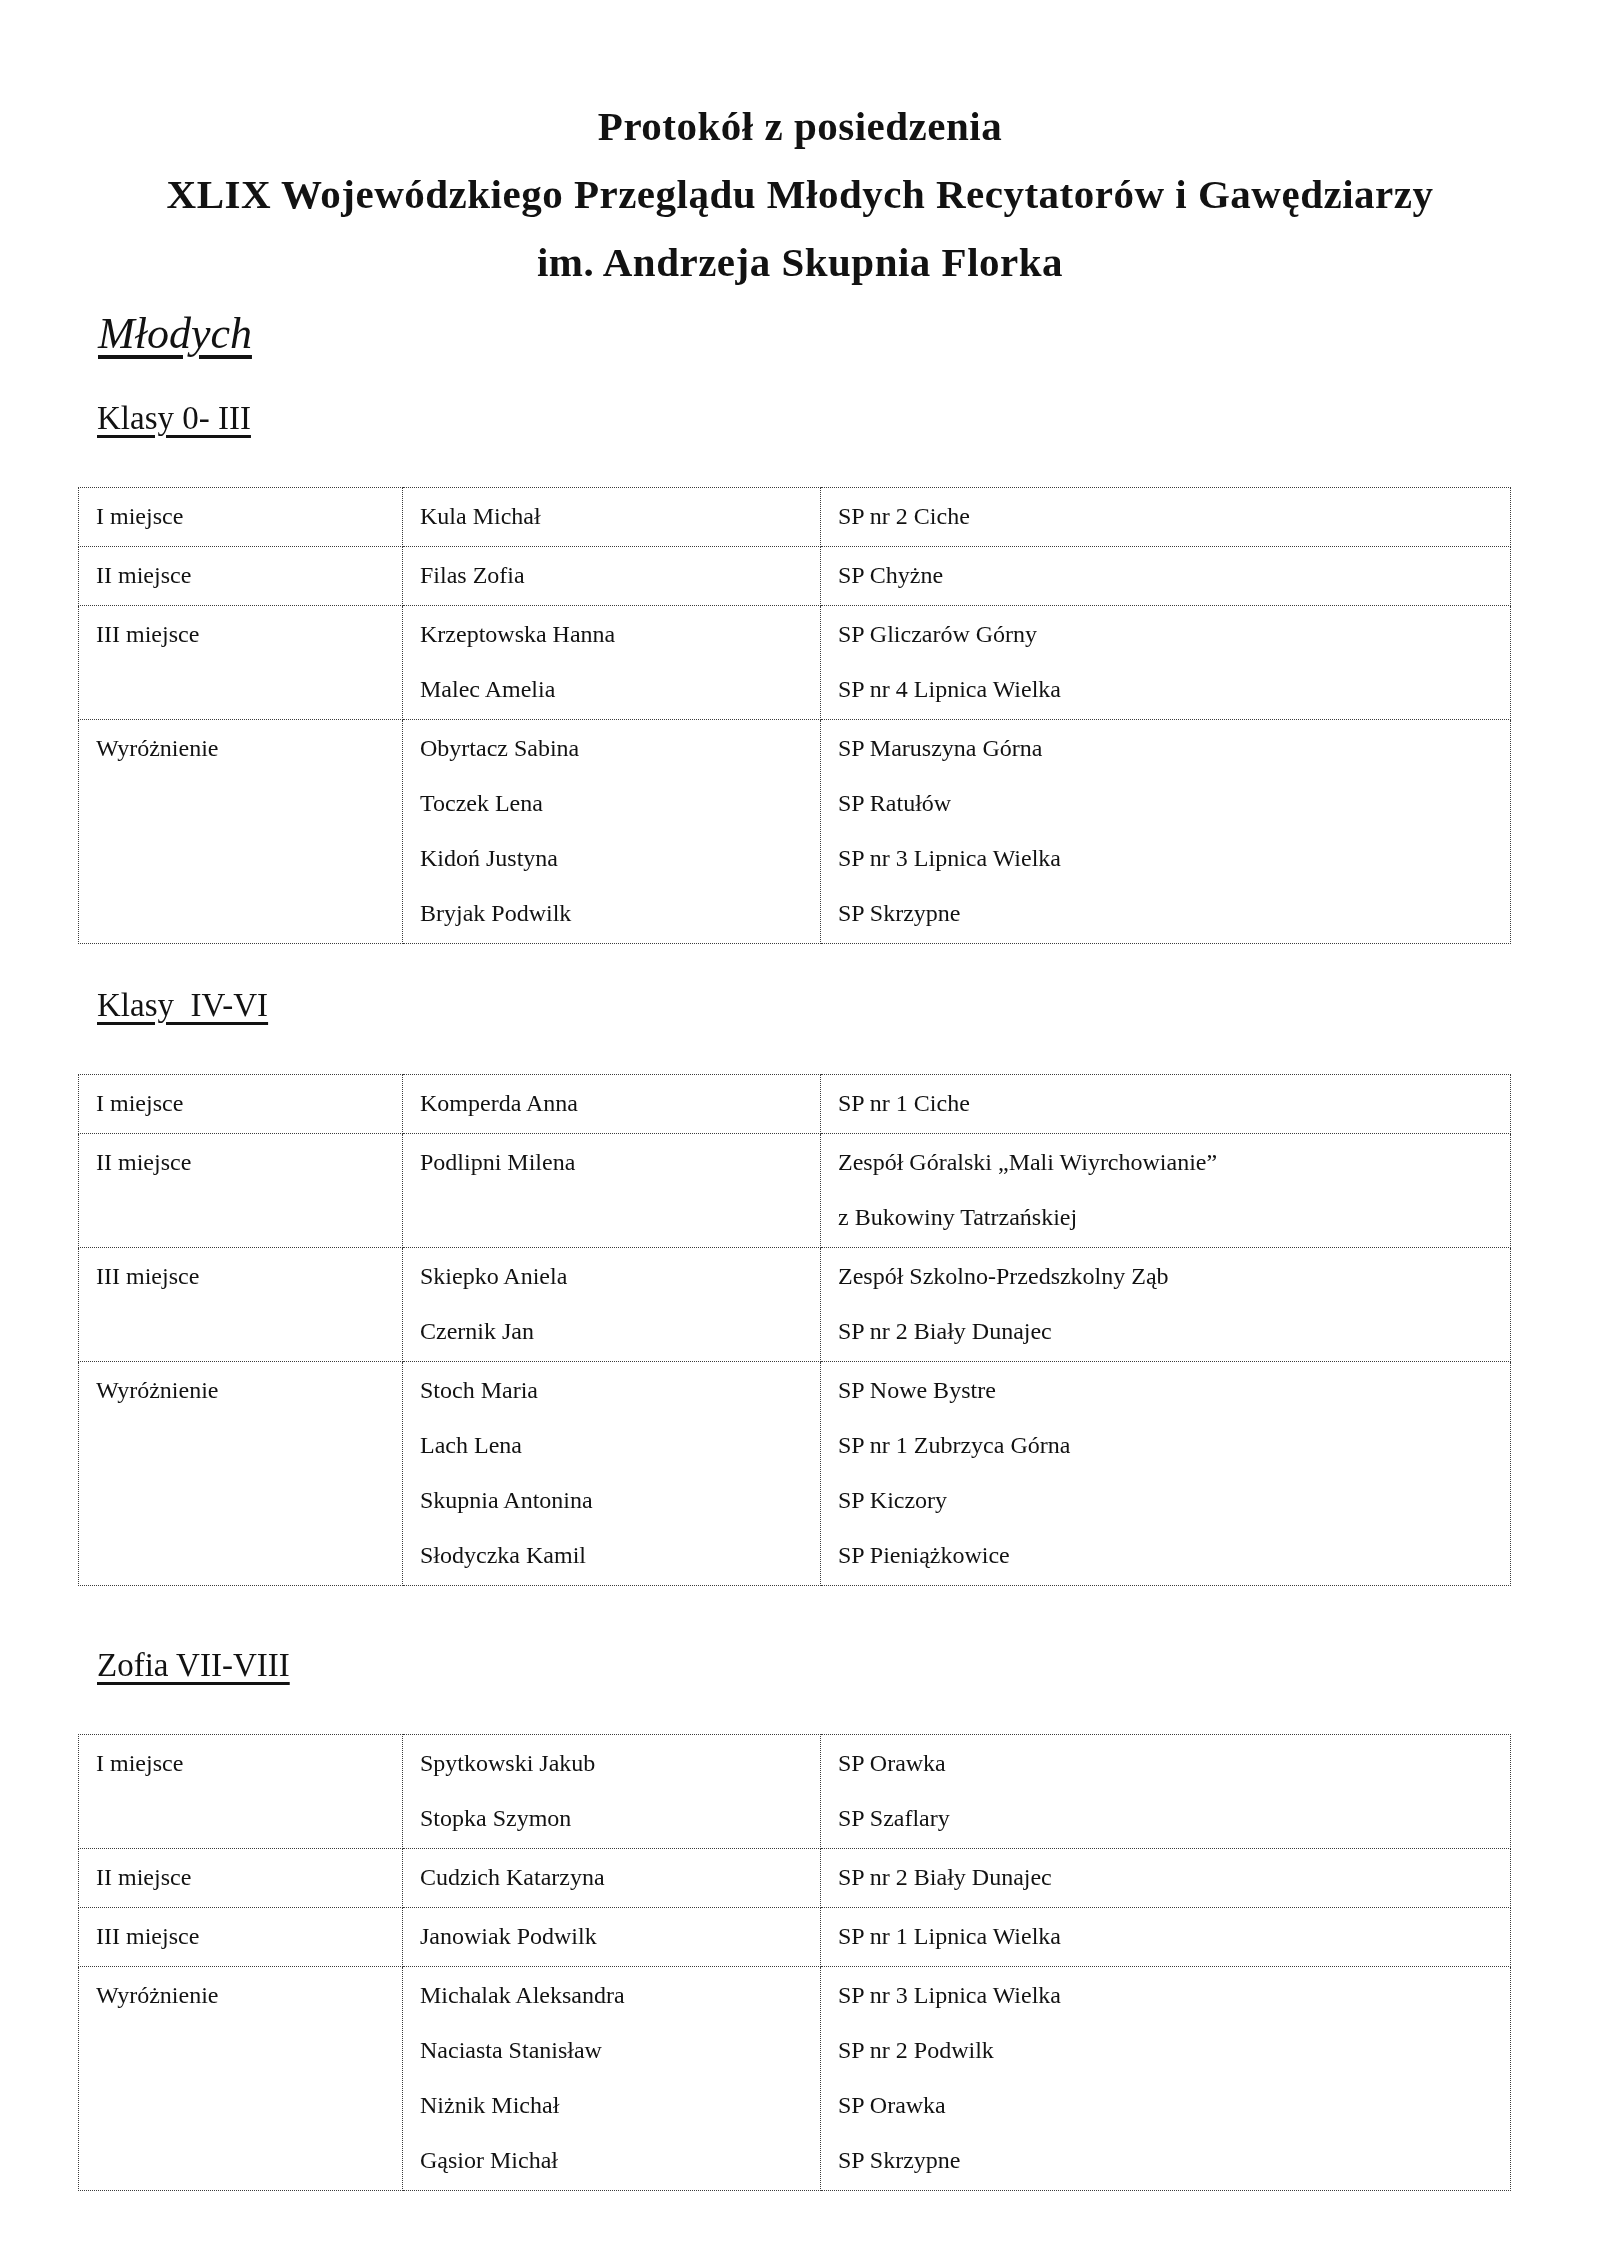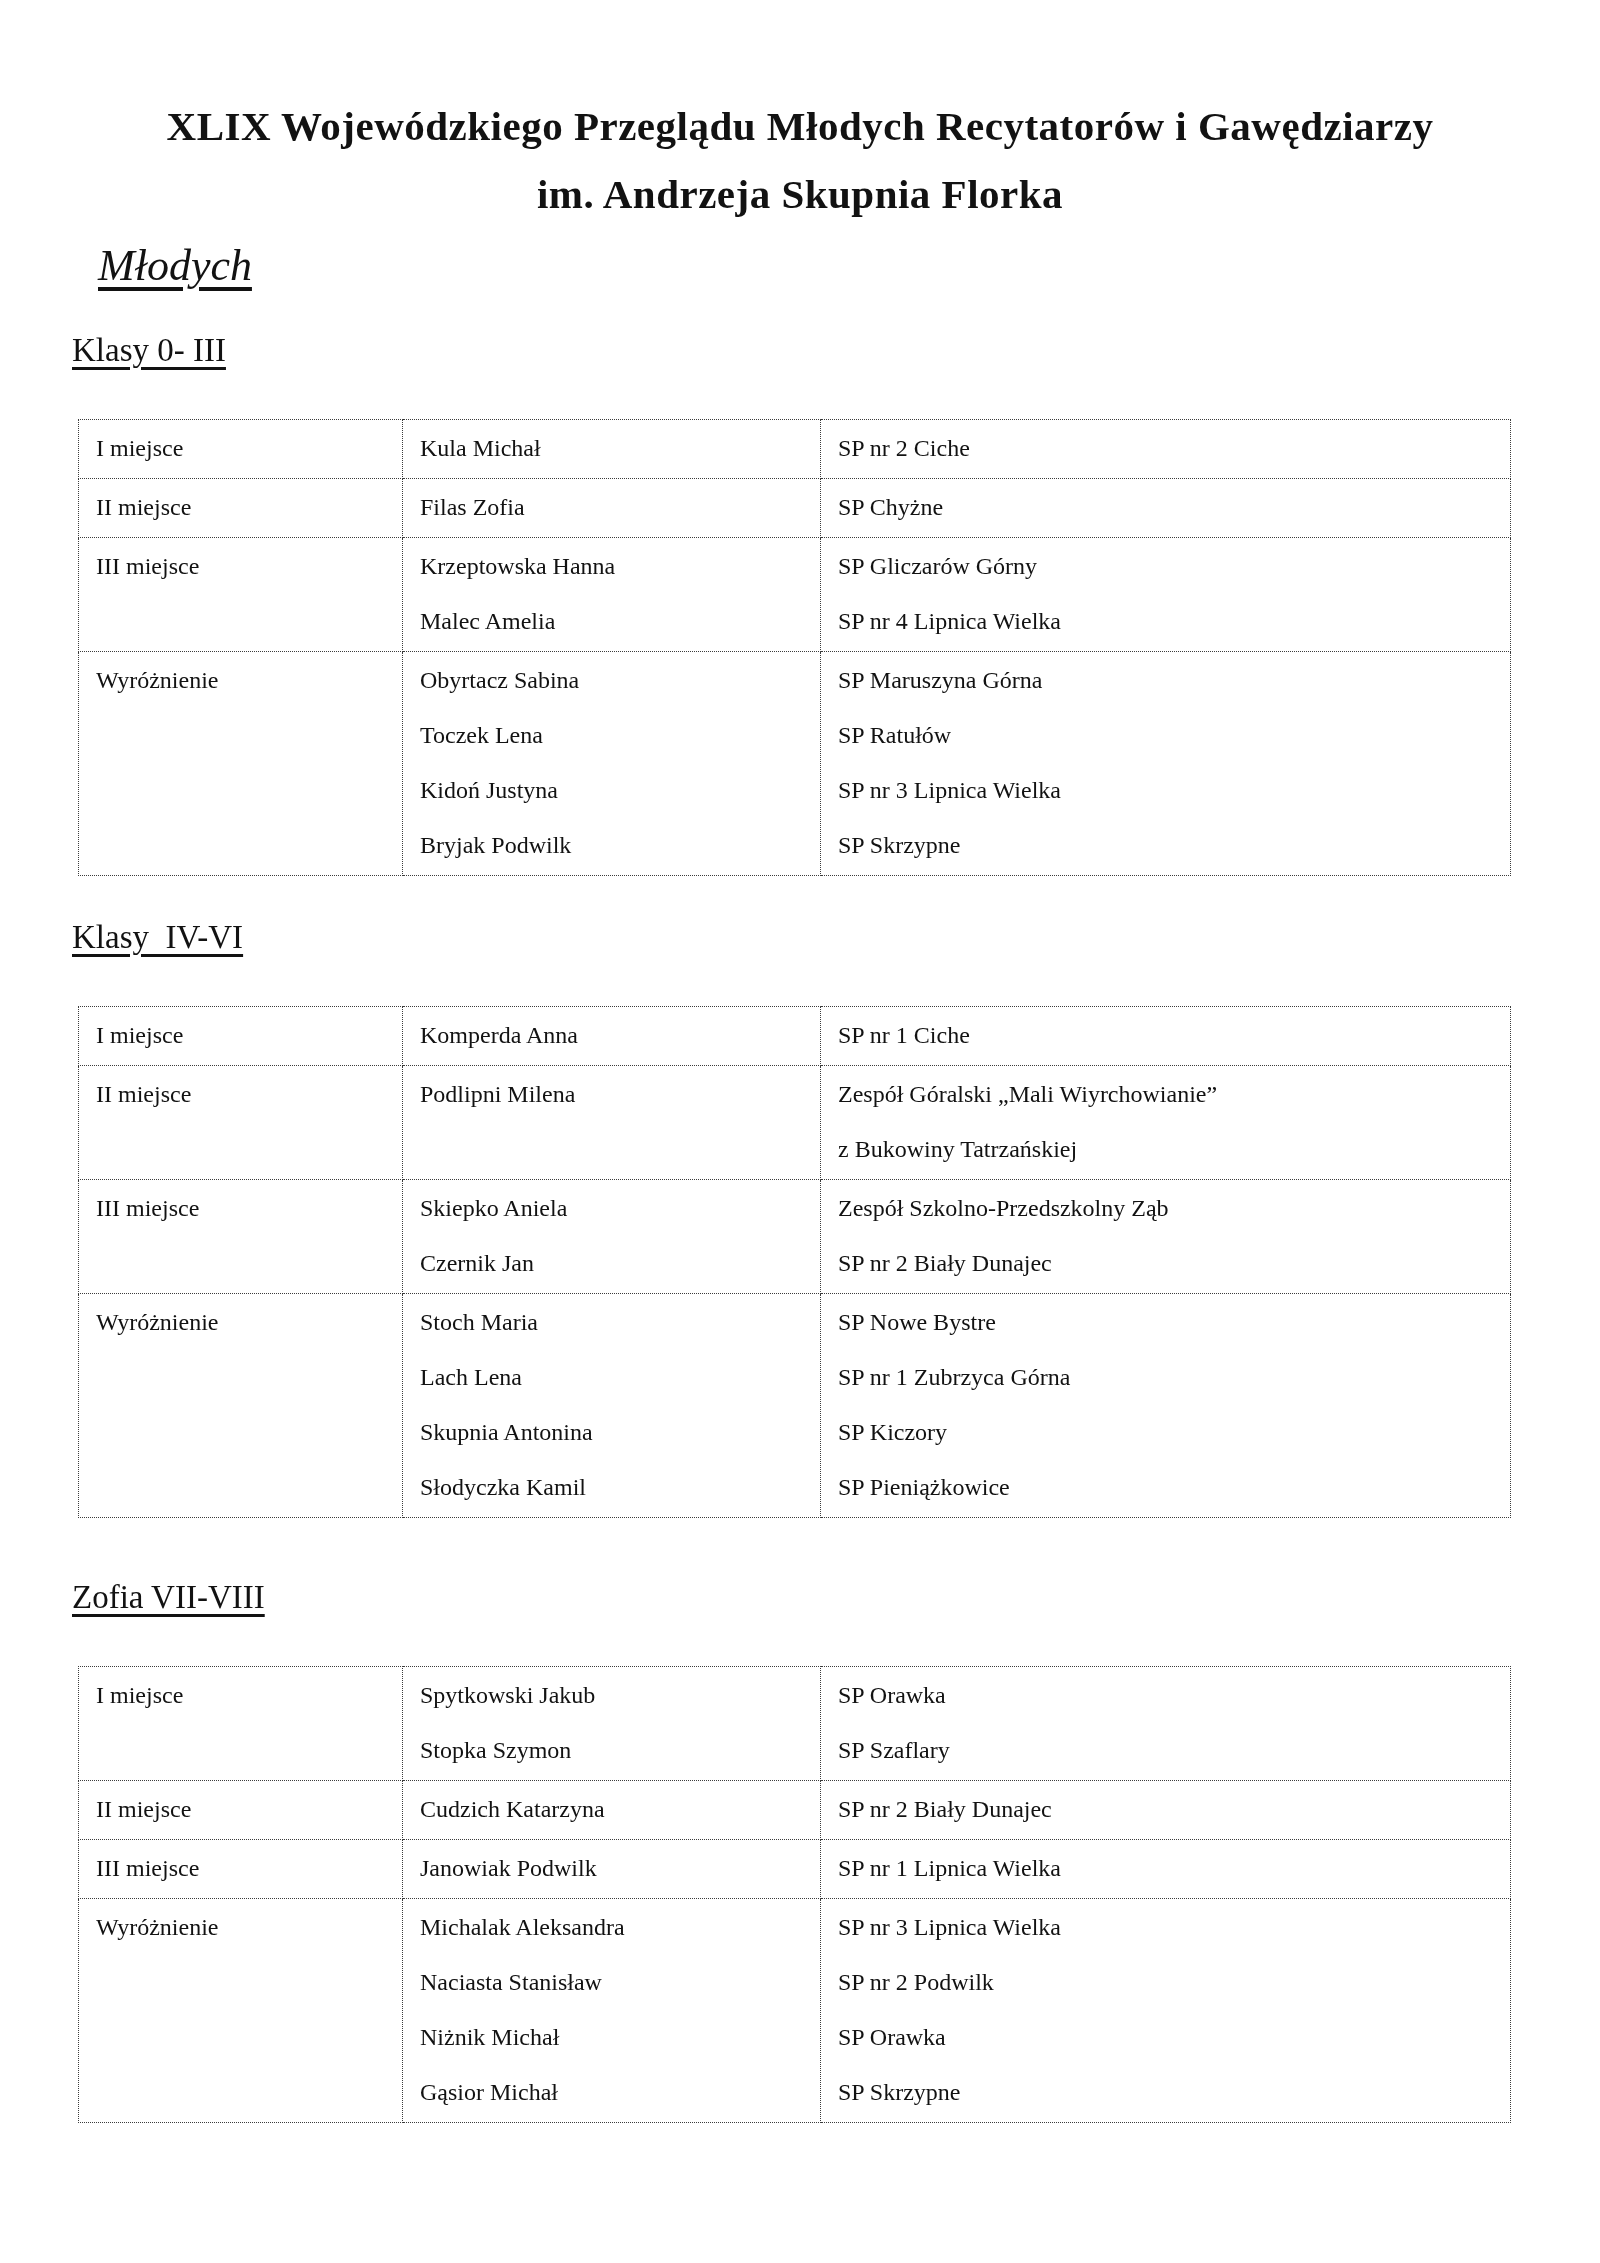--- a/index.html
+++ b/index.html
@@ -23,21 +23,21 @@
   .category-heading {
     margin: 14px 0 0 98px;
     font-size: 44px;
     font-style: italic;
     line-height: 48px;
     text-decoration: underline;
     text-underline-offset: 7px;
     display: inline-block;
   }
   .section-heading {
-    margin: 0 0 0 72px;
+    margin: 0 0 0 97px;
     font-size: 33px;
     line-height: 40px;
     font-weight: normal;
     text-decoration: underline;
     text-underline-offset: 6px;
     display: inline-block;
     white-space: pre-wrap;
   }
   .section { margin: 0; }
   .section-1 { margin-top: 40px; }
@@ -61,20 +61,21 @@
     height: 55px;
     white-space: nowrap;
   }
 </style>
 </head>
 <body>
 
 <div class="page">
 
   <div class="title-block">
+    <div>Protokół z posiedzenia</div>
     <div>XLIX Wojewódzkiego Przeglądu Młodych Recytatorów i Gawędziarzy</div>
     <div>im. Andrzeja Skupnia Florka</div>
   </div>
 
   <div>
     <span class="category-heading">Młodych</span>
   </div>
 
   <div id="sections">
   <div class="section section-1">

